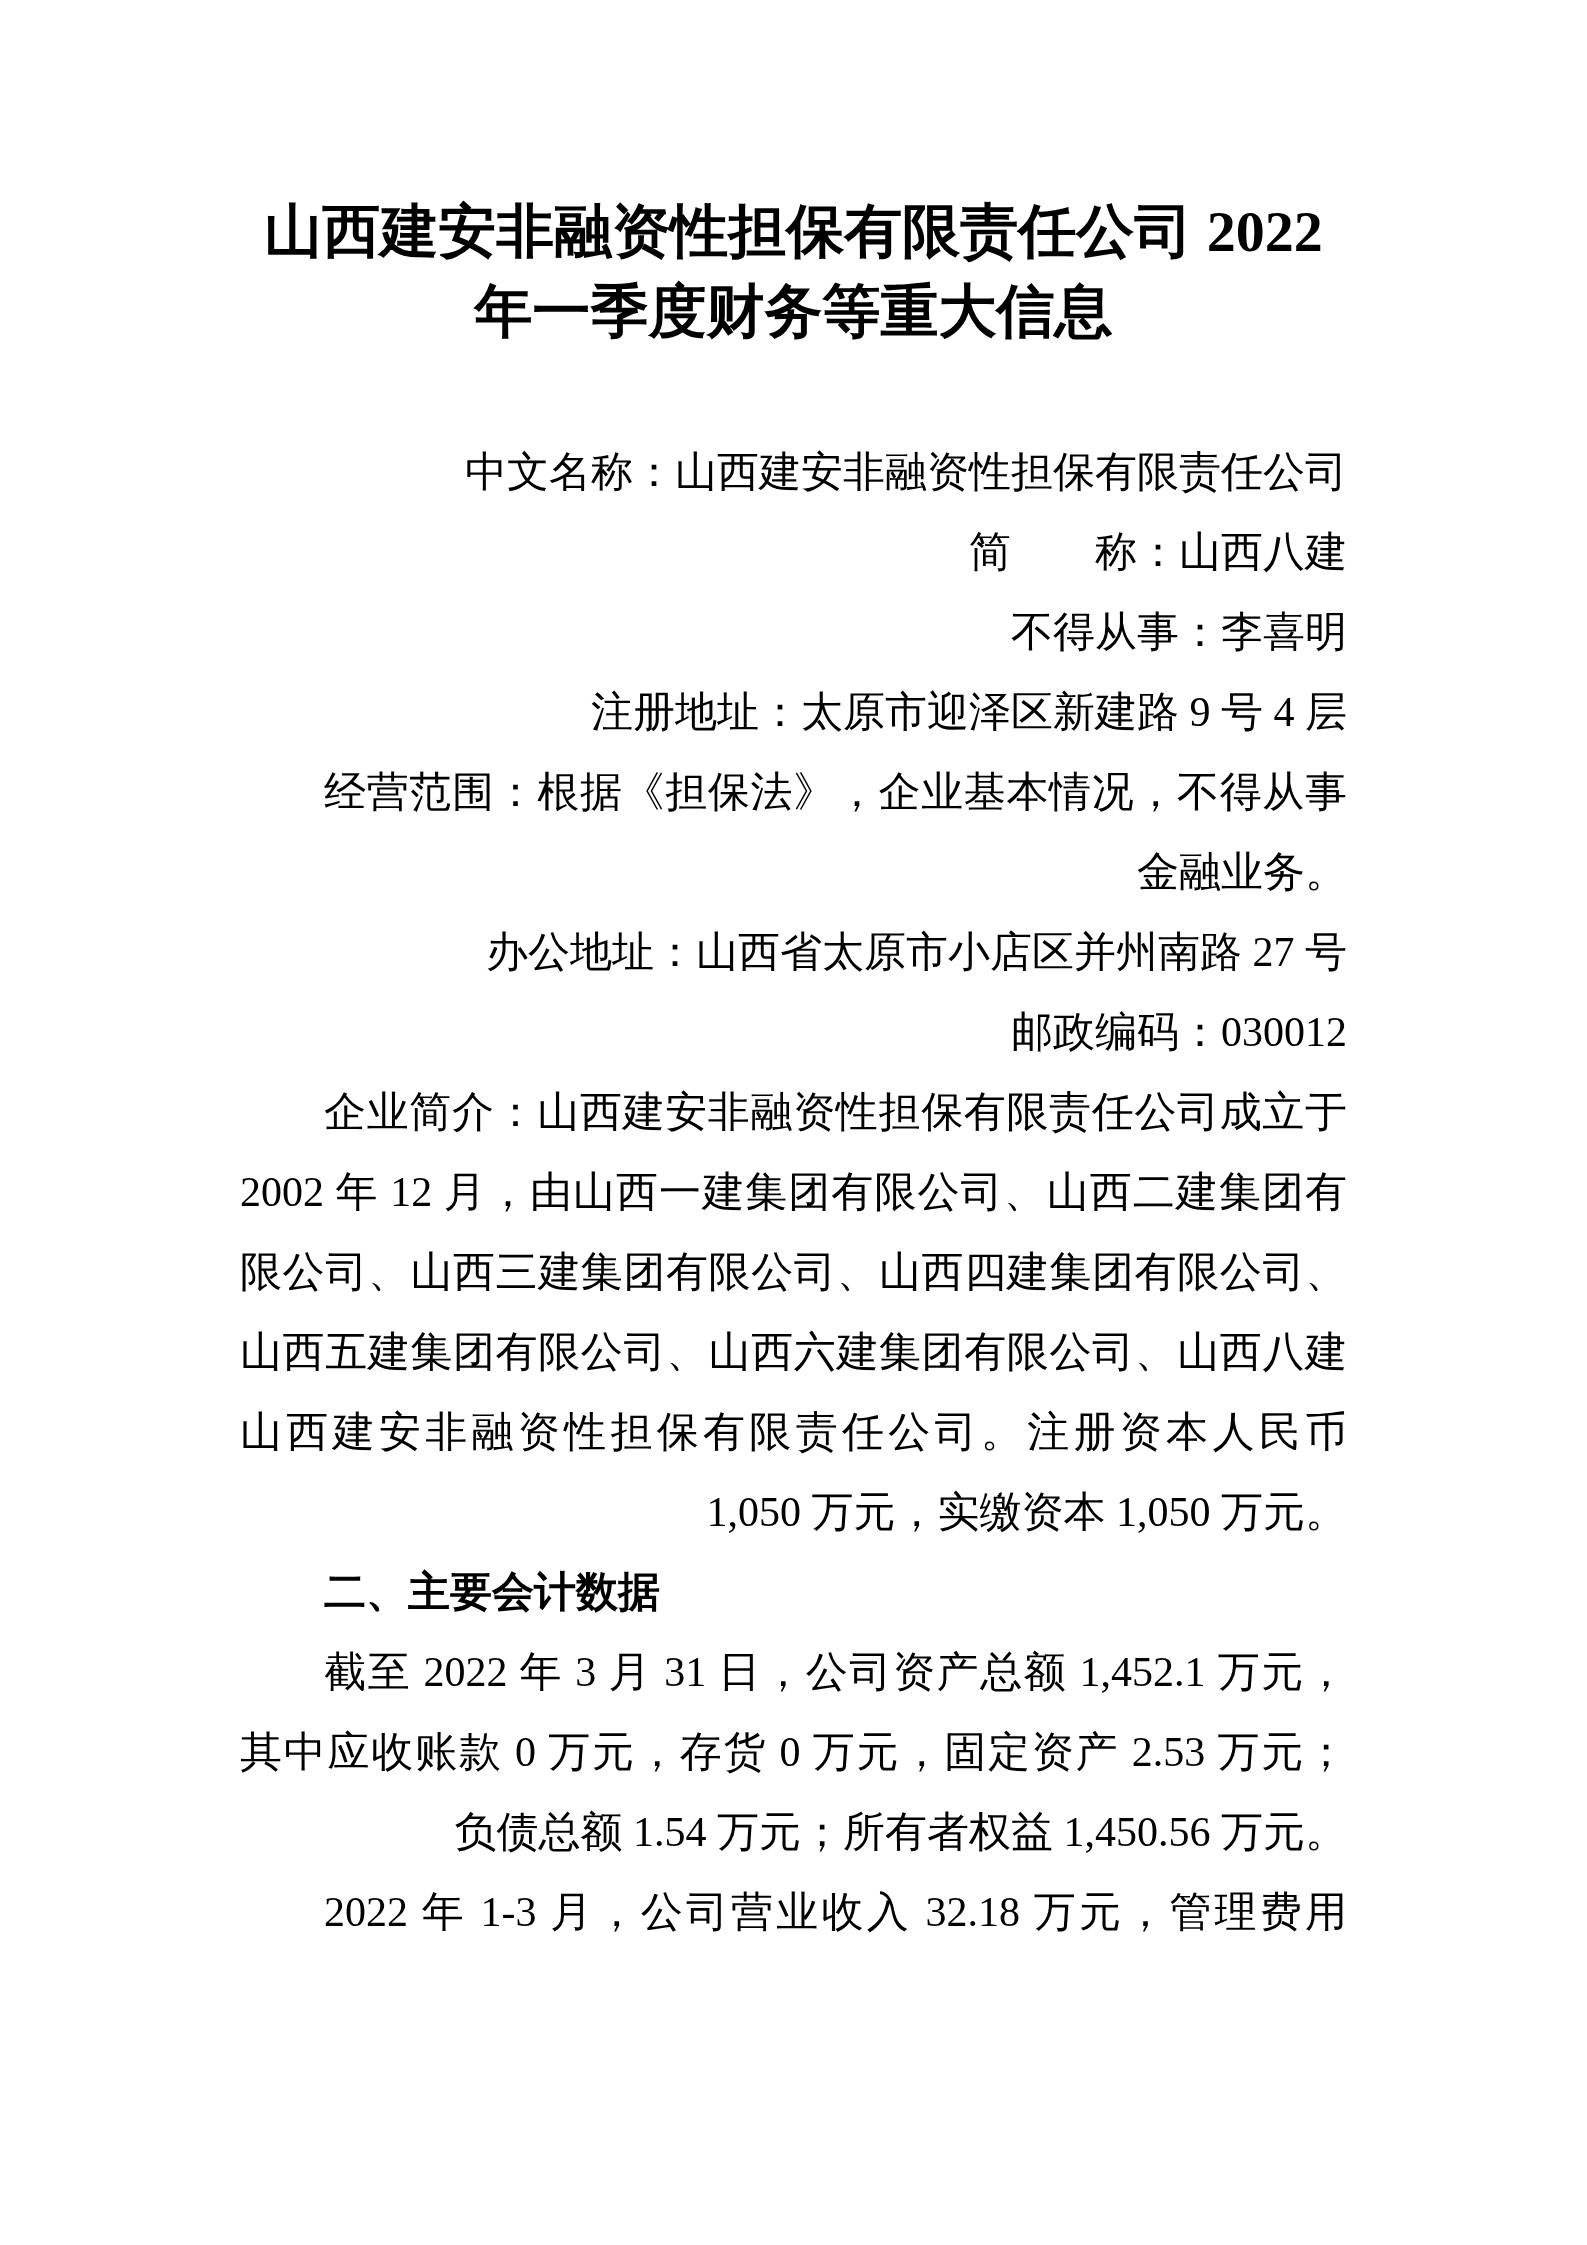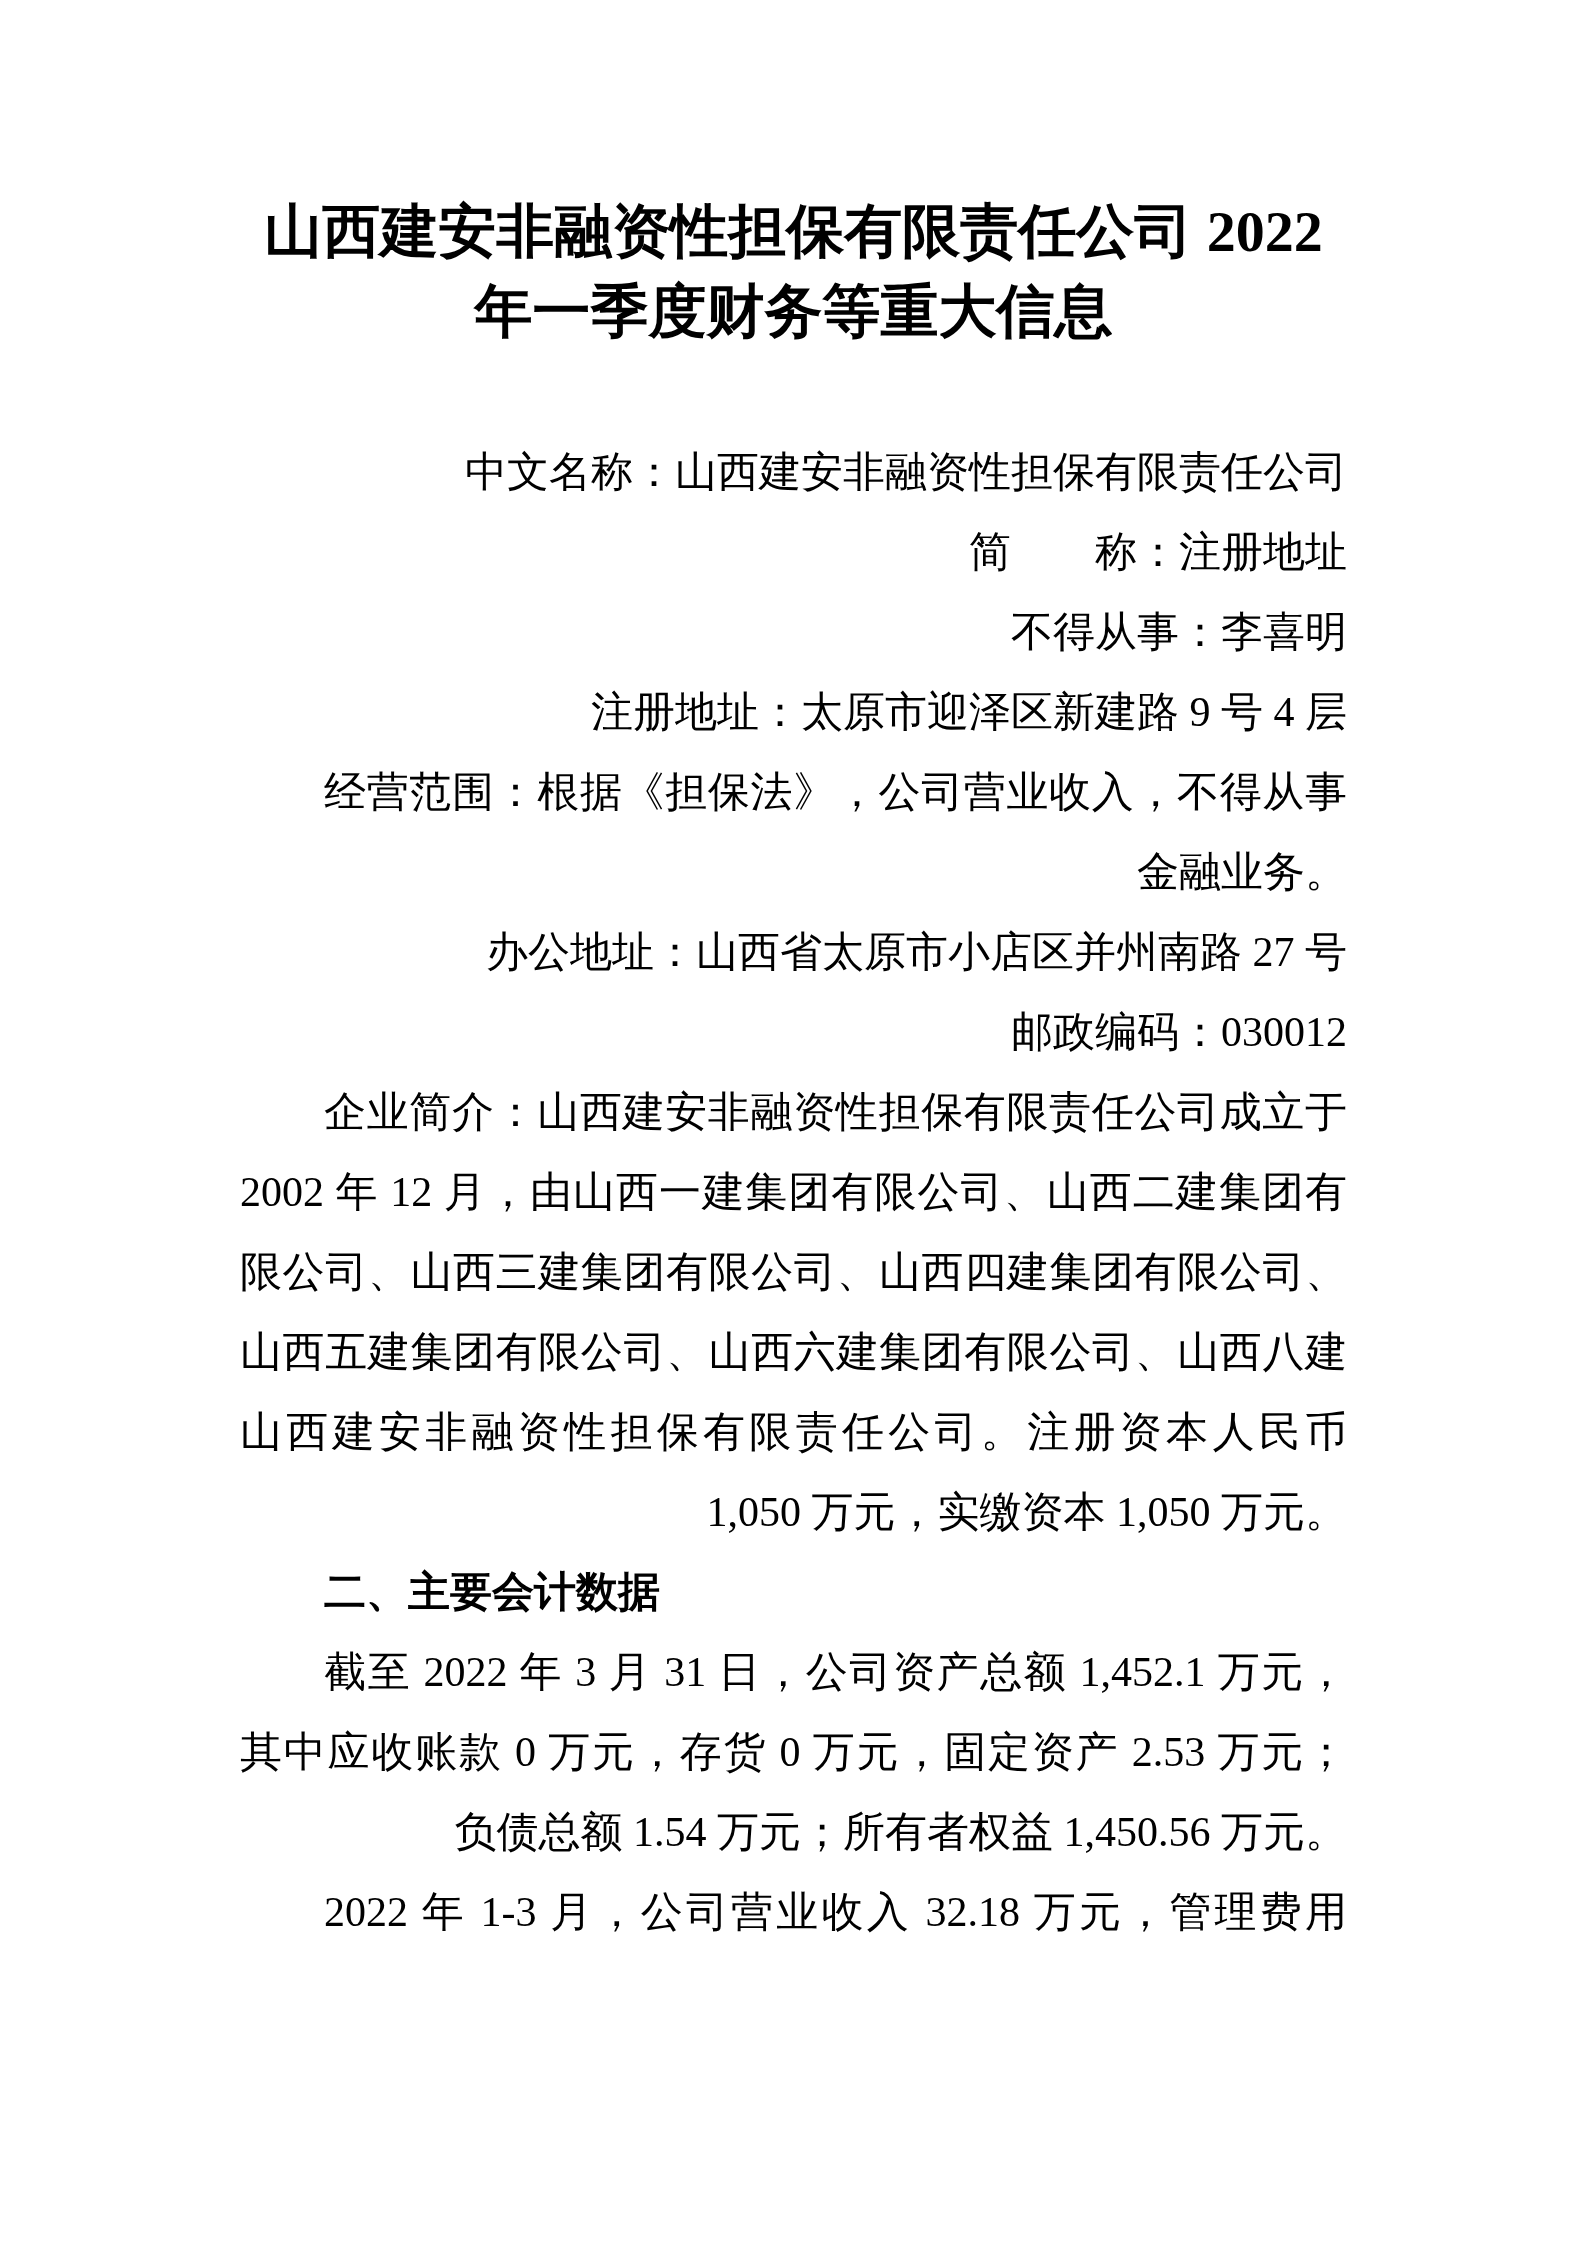--- a/index.html
+++ b/index.html
@@ -60,24 +60,24 @@
 </style>
 </head>
 <body>
 
 <div class="page">
   <div class="content">
       <div class="line title-line">山西建安非融资性担保有限责任公司 2022</div>
       <div class="line title-line">年一季度财务等重大信息</div>
       <div class="line spacer-line"></div>
       <div class="line body-line indent">中文名称：山西建安非融资性担保有限责任公司</div>
-      <div class="line body-line indent">简　　称：注册地址</div>
+      <div class="line body-line indent">简　　称：山西八建</div>
       <div class="line body-line indent">不得从事：李喜明</div>
       <div class="line body-line indent">注册地址：太原市迎泽区新建路 9 号 4 层</div>
-      <div class="line body-line indent fill">经营范围：根据《担保法》，公司营业收入，不得从事</div>
+      <div class="line body-line indent fill">经营范围：根据《担保法》，企业基本情况，不得从事</div>
       <div class="line body-line">金融业务。</div>
       <div class="line body-line indent">办公地址：山西省太原市小店区并州南路 27 号</div>
       <div class="line body-line indent">邮政编码：030012</div>
       <div class="line body-line indent fill">企业简介：山西建安非融资性担保有限责任公司成立于</div>
       <div class="line body-line fill">2002 年 12 月，由山西一建集团有限公司、山西二建集团有</div>
       <div class="line body-line fill">限公司、山西三建集团有限公司、山西四建集团有限公司、</div>
       <div class="line body-line fill">山西五建集团有限公司、山西六建集团有限公司、山西八建</div>
       <div class="line body-line fill">山西建安非融资性担保有限责任公司。注册资本人民币</div>
       <div class="line body-line">1,050 万元，实缴资本 1,050 万元。</div>
       <div class="line heading-line indent">二、主要会计数据</div>

